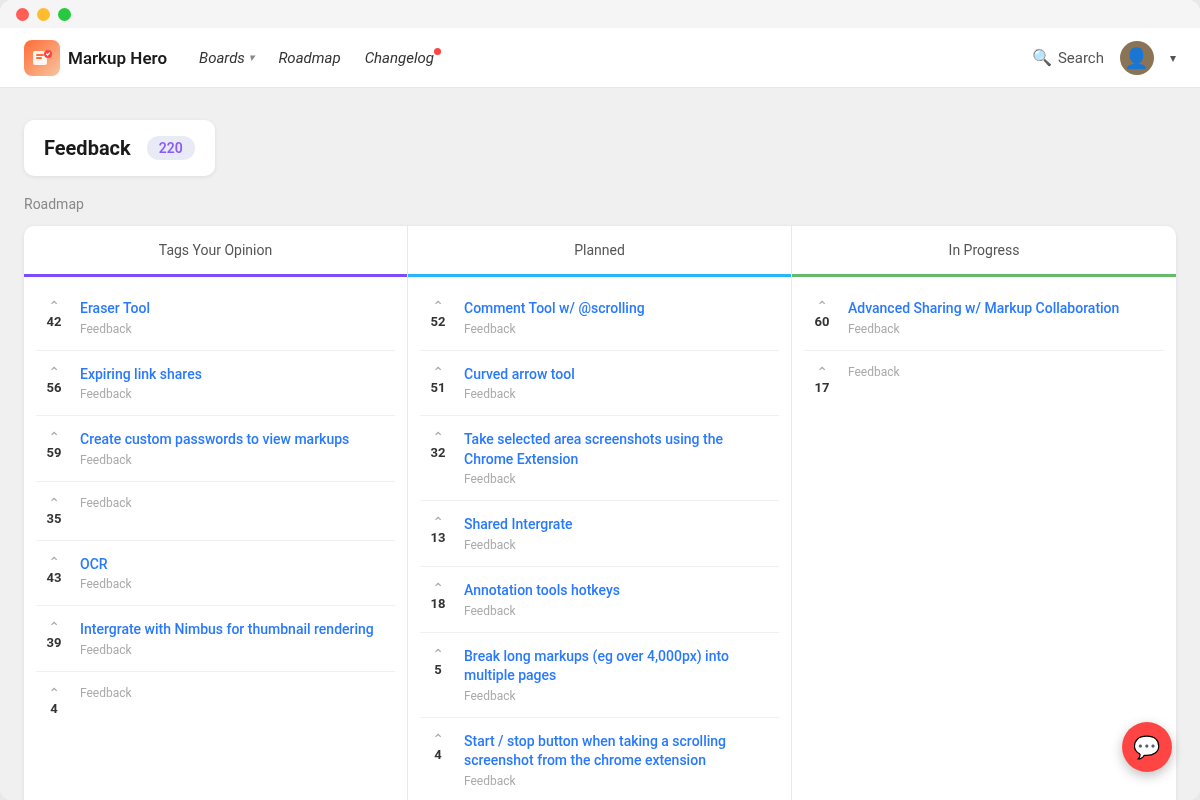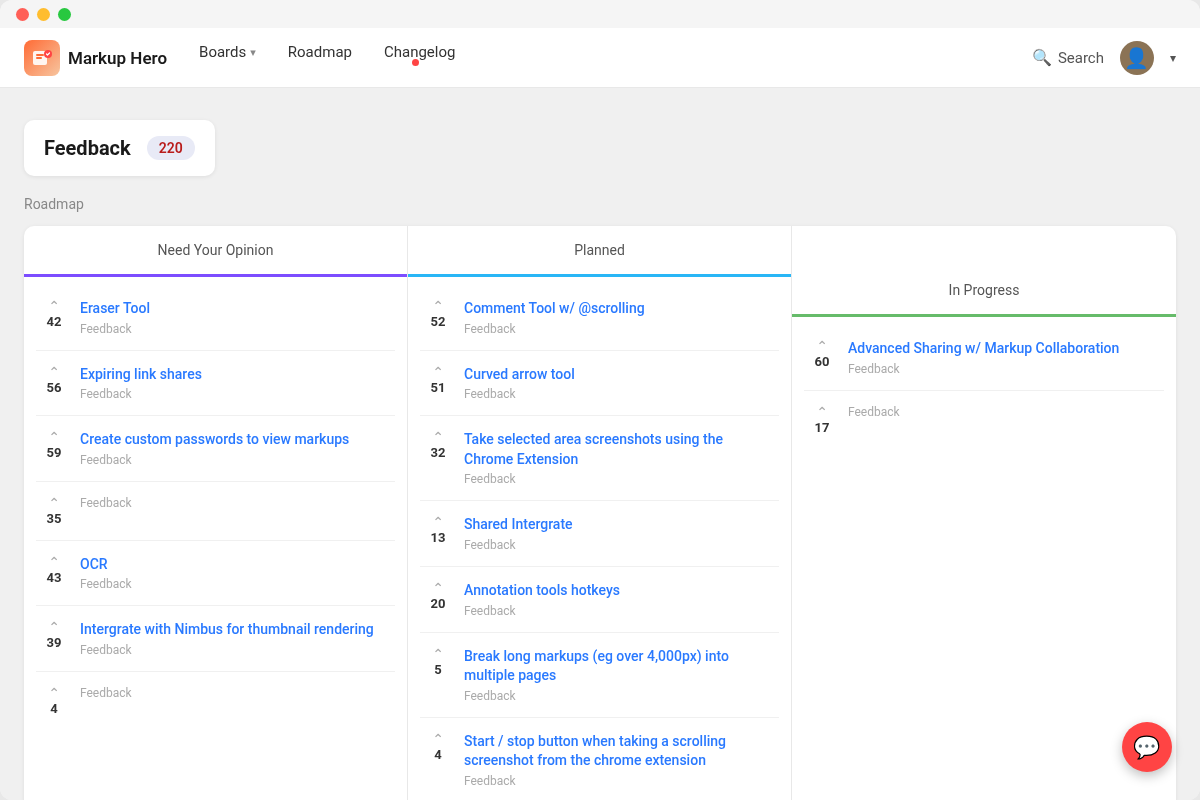--- a/index.html
+++ b/index.html
@@ -63,23 +63,23 @@
       font-size: 18px;
       font-weight: bold;
     }
     .logo-text {
       font-size: 17px;
       font-weight: 600;
       color: #1a1a1a;
     }
     .nav-links {
       display: flex;
-      align-items: flex-start;
-      gap: 8px;
+      align-items: flex-end;
       flex: 1;
+      font-style: italic;
     }
     .nav-link {
       padding: 6px 12px;
       font-size: 15px;
       color: #333;
       cursor: pointer;
       border-radius: 6px;
       display: flex;
       align-items: center;
       gap: 4px;
@@ -141,21 +141,21 @@
       margin-bottom: 20px;
       box-shadow: 0 1px 4px rgba(0,0,0,0.08);
     }
     .feedback-title {
       font-size: 20px;
       font-weight: 700;
       color: #1a1a1a;
     }
     .feedback-count {
       background: #e8eaf6;
-      color: #b91c1c;
+      color: #8b5cf6;
       font-size: 14px;
       font-weight: 600;
       padding: 4px 12px;
       border-radius: 20px;
     }
     .section-title {
       font-size: 14px;
       color: #888;
       margin-bottom: 14px;
     }
@@ -179,21 +179,21 @@
     .column-header {
       padding: 16px;
       text-align: center;
       font-size: 14px;
       color: #555;
       border-bottom: 3px solid transparent;
       position: relative;
     }
     .column-header.purple { border-bottom-color: #7c4dff; }
     .column-header.blue { border-bottom-color: #29b6f6; }
-    .column-header.green { border-bottom-color: #66bb6a; margin-top: 40px; }
+    .column-header.green { border-bottom-color: #66bb6a; }
 
     .column-items {
       padding: 8px 12px;
       display: flex;
       flex-direction: column;
       gap: 0;
     }
     .feed-item {
       display: flex;
       align-items: flex-start;
@@ -281,21 +281,21 @@
     </div>
 
     <div class="nav-links">
       <div class="nav-link">
         <span>Boards</span>
         <span style="font-size:11px; color:#888;">▾</span>
       </div>
       <div class="nav-link">
         <span>Roadmap</span>
       </div>
-      <div class="nav-link" style="position:relative;flex-direction:column;">
+      <div class="nav-link" style="position:relative;">
         <span>Changelog</span>
         <span class="changelog-dot"></span>
       </div>
     </div>
 
     <div class="nav-right">
       <div class="search-btn">
         <span style="font-size:16px;">🔍</span>
         <span>Search</span>
       </div>
@@ -312,21 +312,21 @@
       <span class="feedback-title">Feedback</span>
       <span class="feedback-count">220</span>
     </div>
 
     
     <div class="section-title">Roadmap</div>
 
     
     <div class="columns" id="columns-container">
     <div class="column">
-          <div class="column-header purple">Need Your Opinion</div>
+          <div class="column-header purple">Tags Your Opinion</div>
           <div class="column-body">
             <div class="column-items">
               <div class="feed-item">
       <div class="vote-section">
         <span class="vote-arrow">⌃</span>
         <span class="vote-count">42</span>
       </div>
       <div class="item-content">
         <div class="item-title">Eraser Tool</div>
         <div class="item-tag">Feedback</div>
@@ -433,21 +433,21 @@
         <span class="vote-count">13</span>
       </div>
       <div class="item-content">
         <div class="item-title">Shared Intergrate</div>
         <div class="item-tag">Feedback</div>
       </div>
     </div>
               <div class="feed-item">
       <div class="vote-section">
         <span class="vote-arrow">⌃</span>
-        <span class="vote-count">20</span>
+        <span class="vote-count">18</span>
       </div>
       <div class="item-content">
         <div class="item-title">Annotation tools hotkeys</div>
         <div class="item-tag">Feedback</div>
       </div>
     </div>
               <div class="feed-item">
       <div class="vote-section">
         <span class="vote-arrow">⌃</span>
         <span class="vote-count">5</span>

